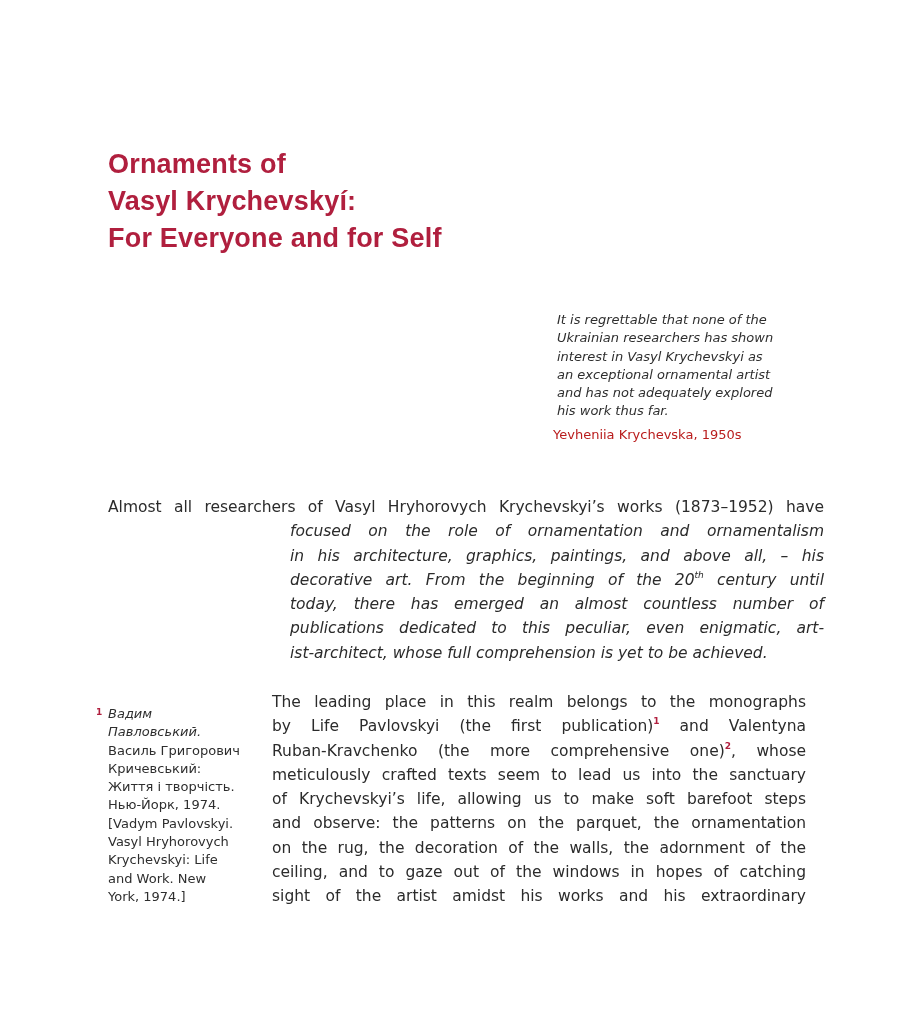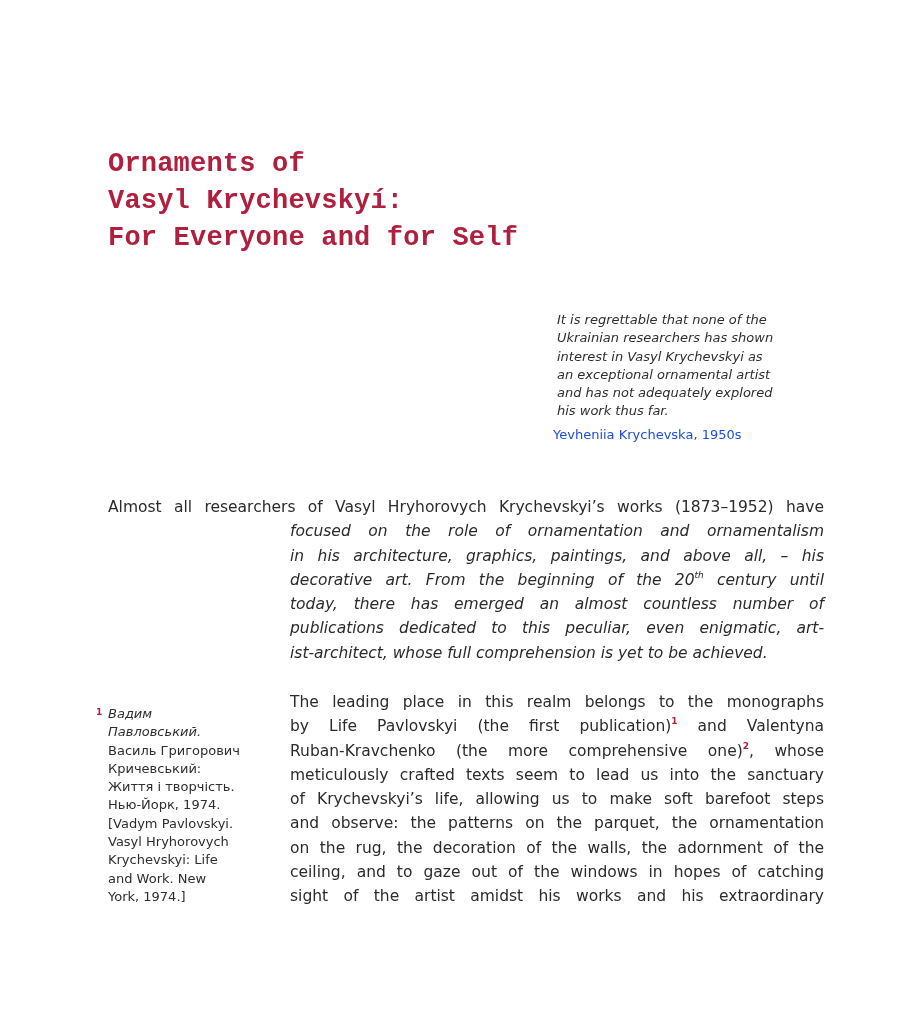--- a/index.html
+++ b/index.html
@@ -4,44 +4,44 @@
 <style>
   html, body { margin: 0; padding: 0; background: #ffffff; }
   body {
     width: 915px; height: 1024px; position: relative; overflow: hidden;
     font-family: "DejaVu Sans", sans-serif; color: #2b2b2b;
   }
   .title {
     position: absolute; left: 108px; top: 146px;
     color: #b01f3e; font-weight: bold; font-size: 27px; line-height: 37px;
     letter-spacing: 0.2px; margin: 0;
-    font-family: Liberation Mono, monospace;
+    font-family: Liberation Sans, sans-serif;
   }
   .title span { display: block; white-space: nowrap; }
   .epigraph {
     position: absolute; left: 557px; top: 311px; width: 250px;
     font-size: 13px; line-height: 18.3px; font-style: italic; color: #2e2e2e;
   }
   .epigraph .line { display: block; white-space: nowrap; }
   .epigraph-author {
     position: absolute; left: 553px; top: 426px;
-    font-size: 13px; line-height: 18px; color: #1d4ed8; white-space: nowrap;
+    font-size: 13px; line-height: 18px; color: #b91c1c; white-space: nowrap;
   }
   .para {
     position: absolute; font-size: 15.5px; line-height: 24.3px; color: #2b2b2b;
   }
   .para .line {
     display: block; white-space: nowrap; text-align: justify;
     text-align-last: justify; width: 534px;
   }
   .para .line.last { text-align-last: left; }
   .p1 { left: 108px; top: 495px; }
   .p1 .first { width: 716px; margin-left: 0; }
   .p1 .indent { margin-left: 182px; font-style: italic; }
-  .p2 { left: 290px; top: 690px; }
+  .p2 { left: 272px; top: 690px; }
   .p2 .line { width: 534px; }
   sup.ref { color: #b01f3e; font-size: 9px; vertical-align: 7px; line-height: 0; font-weight: bold; }
   sup.ord { font-size: 9px; vertical-align: 7px; line-height: 0; margin-top: 29px; }
   .footnote {
     position: absolute; left: 96px; top: 705px; width: 160px;
     font-size: 13px; line-height: 18.3px; color: #2e2e2e;
   }
   .footnote .num {
     position: absolute; left: 0; top: -2px; color: #b01f3e; font-size: 9px; font-weight: bold;
   }

